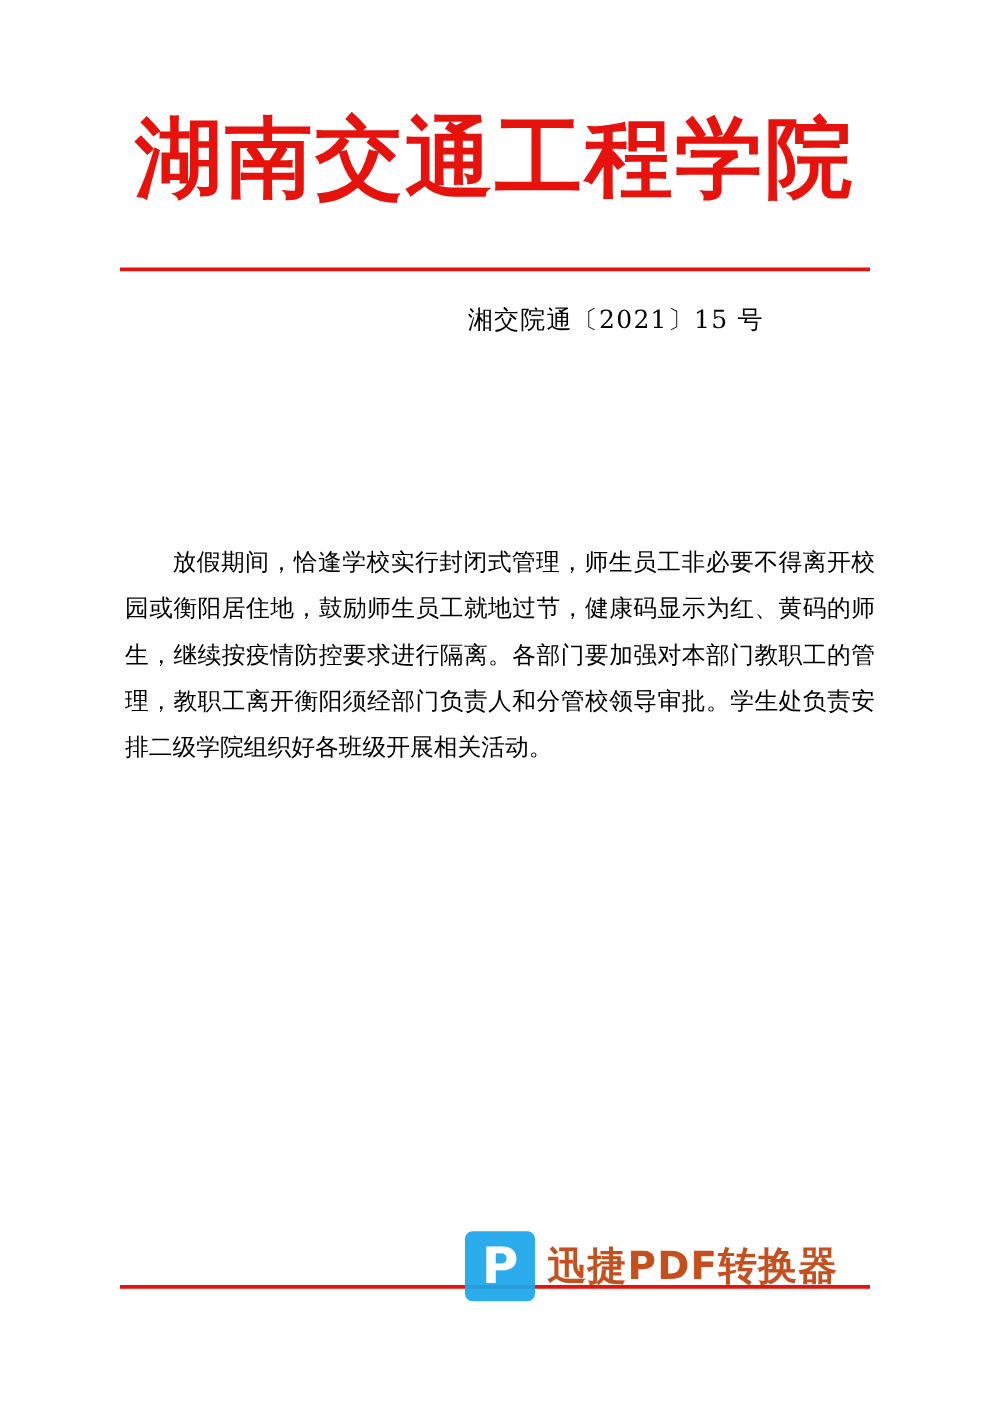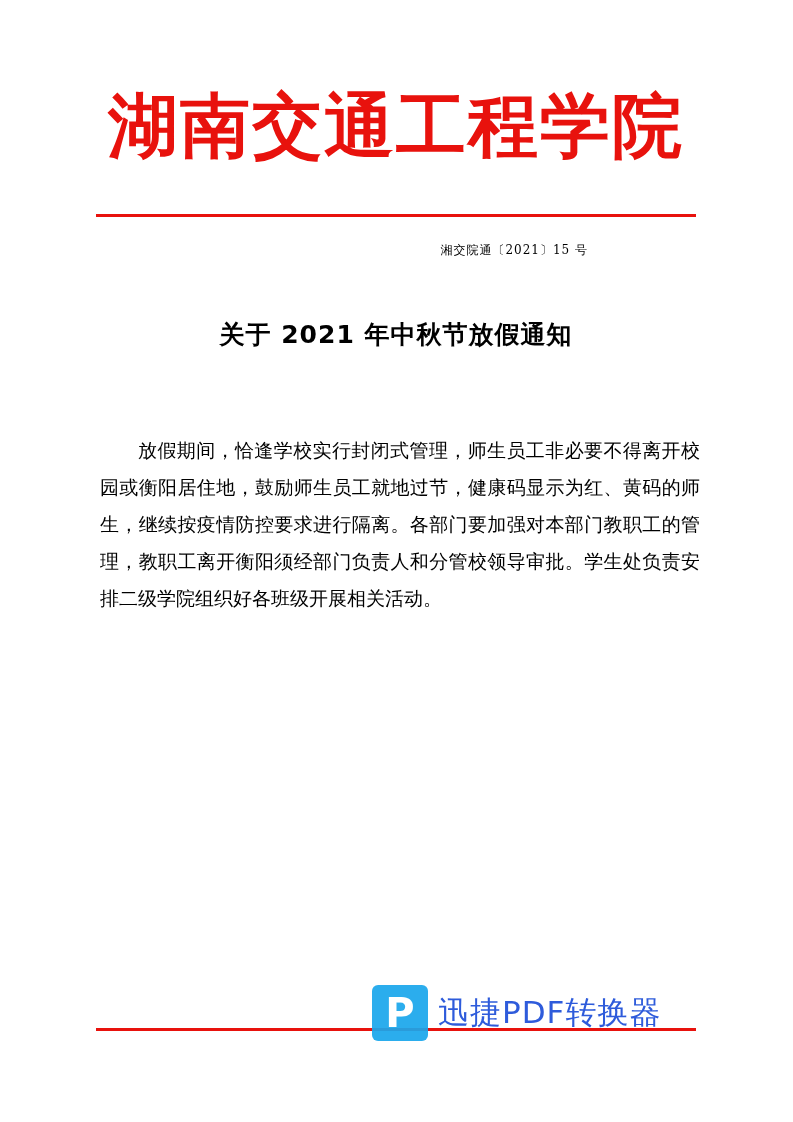--- a/index.html
+++ b/index.html
@@ -40,23 +40,23 @@
   .head-rule {
     position: absolute;
     left: 96px;
     top: 214px;
     width: 600px;
     height: 3px;
     background: #e8120d;
   }
   .doc-number {
     position: absolute;
-    right: 103px;
+    right: 80px;
     top: 242px;
-    font-size: 12px;
+    font-size: 20px;
     letter-spacing: 1px;
     font-family: "DejaVu Serif", "Liberation Serif", serif;
   }
   .notice-title {
     position: absolute;
     left: 96px;
     top: 318px;
     width: 600px;
     text-align: center;
     font-size: 25px;
@@ -117,42 +117,41 @@
     display: flex;
     align-items: center;
     justify-content: center;
     color: #ffffff;
     font-family: "DejaVu Sans", "Liberation Sans", sans-serif;
     font-size: 40px;
     font-weight: 700;
     line-height: 1;
   }
   .wm-text {
-    color: #1d4ed8;
+    color: #c2410c;
     font-size: 31px;
     font-family: "DejaVu Sans", "Liberation Sans", sans-serif;
-    font-weight: 400;
+    font-weight: 700;
     letter-spacing: 1px;
     white-space: nowrap;
   }
 </style>
 </head>
 <body>
 
 <div class="page">
 
   <div class="doc-head">
     <div class="doc-title-red">湖南交通工程学院</div>
   </div>
 
   <div class="head-rule"></div>
 
   <div class="doc-number">湘交院通〔2021〕15 号</div>
 
-  <div class="notice-title">关于 2021 年中秋节放假通知</div>
 
   <div class="body-wrap">
     <p class="para">放假期间，恰逢学校实行封闭式管理，师生员工非必要不得离开校园或衡阳居住地，鼓励师生员工就地过节，健康码显示为红、黄码的师生，继续按疫情防控要求进行隔离。各部门要加强对本部门教职工的管理，教职工离开衡阳须经部门负责人和分管校领导审批。学生处负责安排二级学院组织好各班级开展相关活动。</p>
   </div>
 
   <div class="foot-rule"></div>
 
   <div class="watermark">
     <div class="wm-logo">
       <span>P</span>

